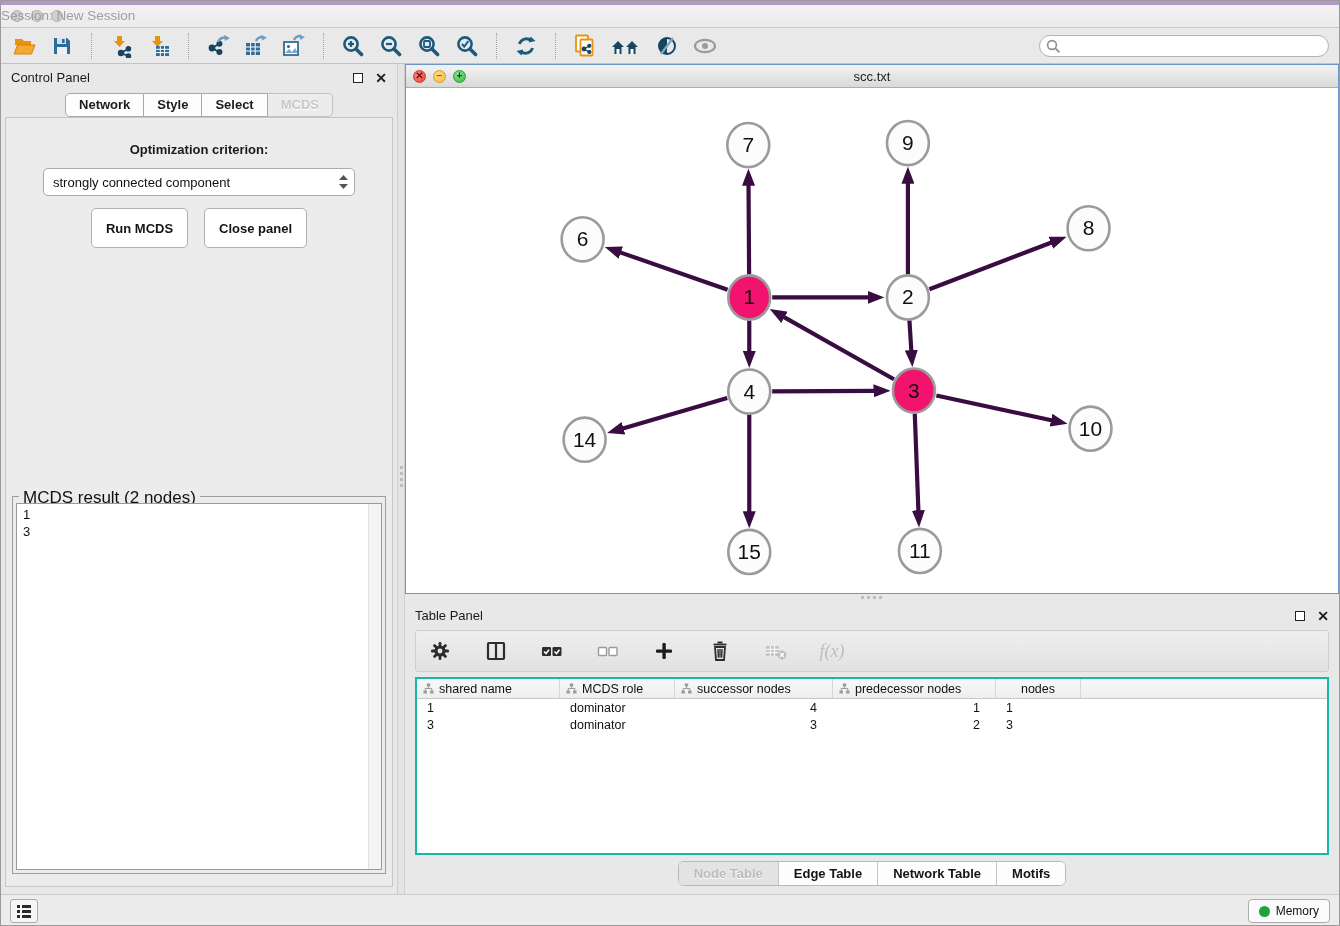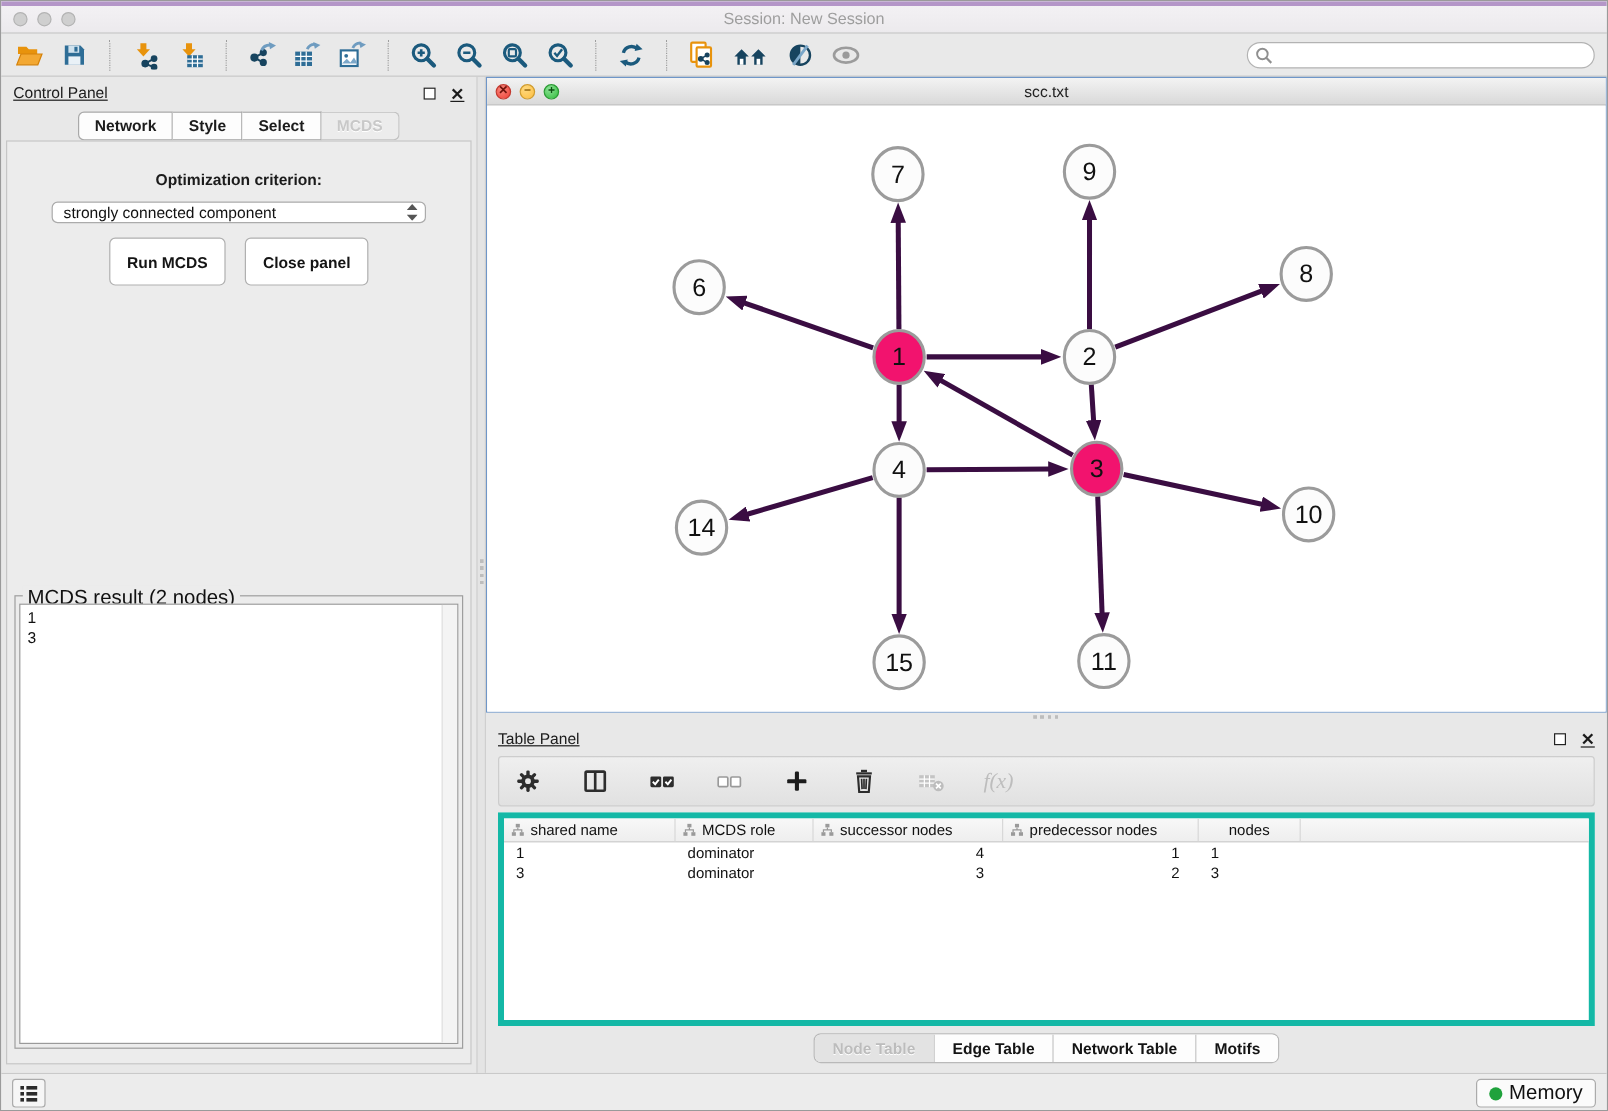--- a/index.html
+++ b/index.html
@@ -5,52 +5,52 @@
   html,body{margin:0;padding:0;background:#d6d6d6;}
   *{box-sizing:border-box;}
   .window{width:1340px;height:926px;position:relative;background:#e8e8e8;
     font-family:"Liberation Sans",sans-serif;overflow:hidden;border:1px solid #9a9a9a;}
 
   
   .titlebar{height:27px;background:linear-gradient(#f4f2f5,#eceaed);border-bottom:1px solid #c9c9c9;position:relative;}
   .titlebar .accent{position:absolute;top:0;left:0;right:0;height:4px;}
   .traffic{position:absolute;left:10px;top:9px;display:flex;gap:8px;}
   .traffic .dot{width:12px;height:12px;border-radius:50%;background:#cfcfcf;border:1px solid #b3b3b3;}
-  .win-title{position:absolute;left:0;right:0;top:7px;text-align:center;font-size:13.5px;color:#9e9e9e;}
+  .win-title{position:absolute;left:0;right:0;top:7px;text-align:left;font-size:13.5px;color:#9e9e9e;}
 
   
   .toolbar{height:36px;background:#e9e9e9;border-bottom:1px solid #c3c3c3;display:flex;align-items:center;padding:0 10px;gap:12px;}
   .tb-ico{width:26px;height:26px;display:flex;align-items:center;justify-content:center;cursor:pointer;}
   .tb-sep{width:1px;height:26px;border-left:1px dotted #9d9d9d;margin:0 4px;}
   .searchwrap{margin-left:auto;position:relative;}
   .searchwrap input{width:290px;height:22px;border:1px solid #b3b3b3;border-radius:11px;background:#fff;padding:0 8px 0 26px;font-size:13px;outline:none;}
   .searchwrap svg{position:absolute;left:7px;top:4px;}
 
   
   .main{display:flex;height:830px;}
   .cpanel{width:396px;display:flex;flex-direction:column;background:#e8e8e8;position:relative;}
   .vsplit{width:8px;background:#e4e4e4;border-left:1px solid #cfcfcf;border-right:1px solid #cfcfcf;position:relative;cursor:col-resize;}
   .vsplit .grip{position:absolute;top:402px;left:2px;width:3px;height:24px;background:repeating-linear-gradient(#bdbdbd 0 3px,transparent 3px 6px);}
   .rightcol{flex:1;display:flex;flex-direction:column;min-width:0;}
 
   
-  .phead{height:27px;display:flex;align-items:center;padding:0 10px;font-size:13px;color:#1c1c1c;text-decoration:underline;}
+  .phead{height:27px;display:flex;align-items:center;padding:0 10px;font-size:13px;color:#1c1c1c;}
   .phead .sp{flex:1;}
   .phead .float-btn{width:10px;height:10px;border:1.5px solid #222;background:#fff;margin-right:12px;cursor:pointer;}
   .phead .close-btn{font-size:14px;font-weight:bold;color:#1a1a1a;cursor:pointer;line-height:10px;}
 
   
   .cp-tabs{height:26px;display:flex;justify-content:center;align-items:flex-end;}
   .cp-tab{font-size:13px;font-weight:bold;color:#1c1c1c;background:#fdfdfd;border:1px solid #a9a9a9;border-left:none;
     padding:3px 13px 4px;cursor:pointer;}
   .cp-tab:first-child{border-left:1px solid #a9a9a9;border-radius:5px 0 0 5px;}
   .cp-tab.sel{background:#ececec;color:#c8c8c8;text-shadow:0 1px 0 #fff;border-color:#c2c2c2;border-radius:0 5px 5px 0;}
   .cp-body{flex:1;margin:0 4px 7px;border:1px solid #c6c6c6;background:#ececec;display:flex;flex-direction:column;align-items:center;padding-top:24px;position:relative;}
   .opt-label{font-size:13px;font-weight:bold;color:#1b1b1b;}
-  .combo{margin-top:11px;width:312px;height:18px;background:#fff;border:1px solid #ababab;border-radius:5px;display:flex;align-items:center;padding:0 6px 0 9px;font-size:13px;color:#111;cursor:pointer;}
+  .combo{margin-top:11px;width:312px;height:28px;background:#fff;border:1px solid #ababab;border-radius:5px;display:flex;align-items:center;padding:0 6px 0 9px;font-size:13px;color:#111;cursor:pointer;}
   .combo .sp{flex:1;}
   .btnrow{margin-top:12px;display:flex;gap:16px;}
   .pbtn{height:40px;padding:0 14px;background:#fff;border:1px solid #b0b0b0;border-radius:5px;font-size:13px;font-weight:bold;color:#141414;cursor:pointer;font-family:"Liberation Sans",sans-serif;}
   .groupbox{margin-top:auto;margin-bottom:12px;width:374px;height:378px;border:1px solid #9e9e9e;position:relative;background:#ececec;padding:6px 3px 3px;}
   .groupbox .legend{position:absolute;top:-9px;left:6px;background:#ececec;padding:0 4px;font-size:17px;color:#111;}
   .resultarea{width:100%;height:100%;background:#fff;border:1px solid #9a9a9a;position:relative;font-size:13px;color:#111;padding:2px 16px 2px 6px;overflow:hidden;}
   .resultarea .line{line-height:17px;}
   .resultarea .vtrack{position:absolute;top:0;right:0;bottom:0;width:13px;background:#f4f4f4;border-left:1px solid #e0e0e0;}
 
   
@@ -67,39 +67,39 @@
 
   .hsplit{height:8px;background:#e8e8e8;position:relative;cursor:row-resize;}
   .hsplit .grip{position:absolute;left:456px;top:2px;width:24px;height:3px;background:repeating-linear-gradient(90deg,#bdbdbd 0 3px,transparent 3px 6px);}
 
   
   .tpanel{flex:1;display:flex;flex-direction:column;background:#e8e8e8;min-height:0;}
   .t-toolbar{margin:1px 10px 0;height:42px;background:linear-gradient(#efefef,#e1e1e1);border:1px solid #cdcdcd;border-radius:3px;display:flex;align-items:center;padding:0 12px;gap:32px;}
   .t-ico{width:24px;height:24px;display:flex;align-items:center;justify-content:center;cursor:pointer;}
   .t-ico.dis{cursor:default;}
   .fx{font-family:"Liberation Serif",serif;font-style:italic;font-size:18px;color:#bdbdbd;}
-  .dtable{margin:5px 10px 0;background:#fff;border:5px solid #14b8a6;height:178px;overflow:hidden;font-size:12.5px;}
+  .dtable{margin:5px 10px 0;background:#fff;border:2px solid #14b8a6;height:178px;overflow:hidden;font-size:12.5px;}
   .thead{display:flex;height:20px;background:linear-gradient(#f8f8f8,#eeeeee);border-bottom:1px solid #c9c9c9;}
   .th{display:flex;align-items:center;gap:5px;padding:0 6px;border-right:1px solid #d8d8d8;color:#111;cursor:pointer;}
   .th.center{justify-content:center;}
   .trow{display:flex;height:17px;align-items:center;color:#111;}
   .td{padding:0 10px;cursor:text;}
   .td.r{text-align:right;padding-right:16px;}
   .c0{width:143px;} .c1{width:115px;} .c2{width:158px;} .c3{width:163px;} .c4{width:85px;}
 
   .t-tabsbar{height:36px;display:flex;align-items:center;justify-content:center;}
   .seg{display:inline-flex;border:1px solid #b9b9b9;border-radius:6px;overflow:hidden;background:#fff;}
   .seg .stab{padding:4px 15px;font-size:13px;font-weight:bold;color:#141414;background:#fdfdfd;border-left:1px solid #c6c6c6;cursor:pointer;}
   .seg .stab:first-child{border-left:none;}
   .seg .stab.sel{background:#e3e3e3;color:#bcbcbc;text-shadow:0 1px 0 #fff;}
 
   
   .statusbar{height:33px;border-top:1px solid #c9c9c9;background:#ececec;display:flex;align-items:center;padding:0 9px;}
   .sb-left{width:28px;height:24px;background:#f6f6f6;border:1px solid #ababab;border-radius:3px;display:flex;align-items:center;justify-content:center;cursor:pointer;}
-  .sb-right{margin-left:auto;height:24px;padding:0 10px;background:#fbfbfb;border:1px solid #ababab;border-radius:4px;display:flex;align-items:center;gap:6px;font-size:17px;color:#111;cursor:pointer;}
+  .sb-right{margin-left:auto;height:24px;padding:0 10px;background:#fbfbfb;border:1px solid #ababab;border-radius:4px;display:flex;align-items:center;gap:6px;font-size:12px;color:#111;cursor:pointer;}
   .memdot{width:11px;height:11px;border-radius:50%;}
 </style>
 </head>
 <body>
 
 <div class="window">
 
   <div class="titlebar">
     <div class="accent" style="background:#b496c8;"></div>
     <div class="traffic">

